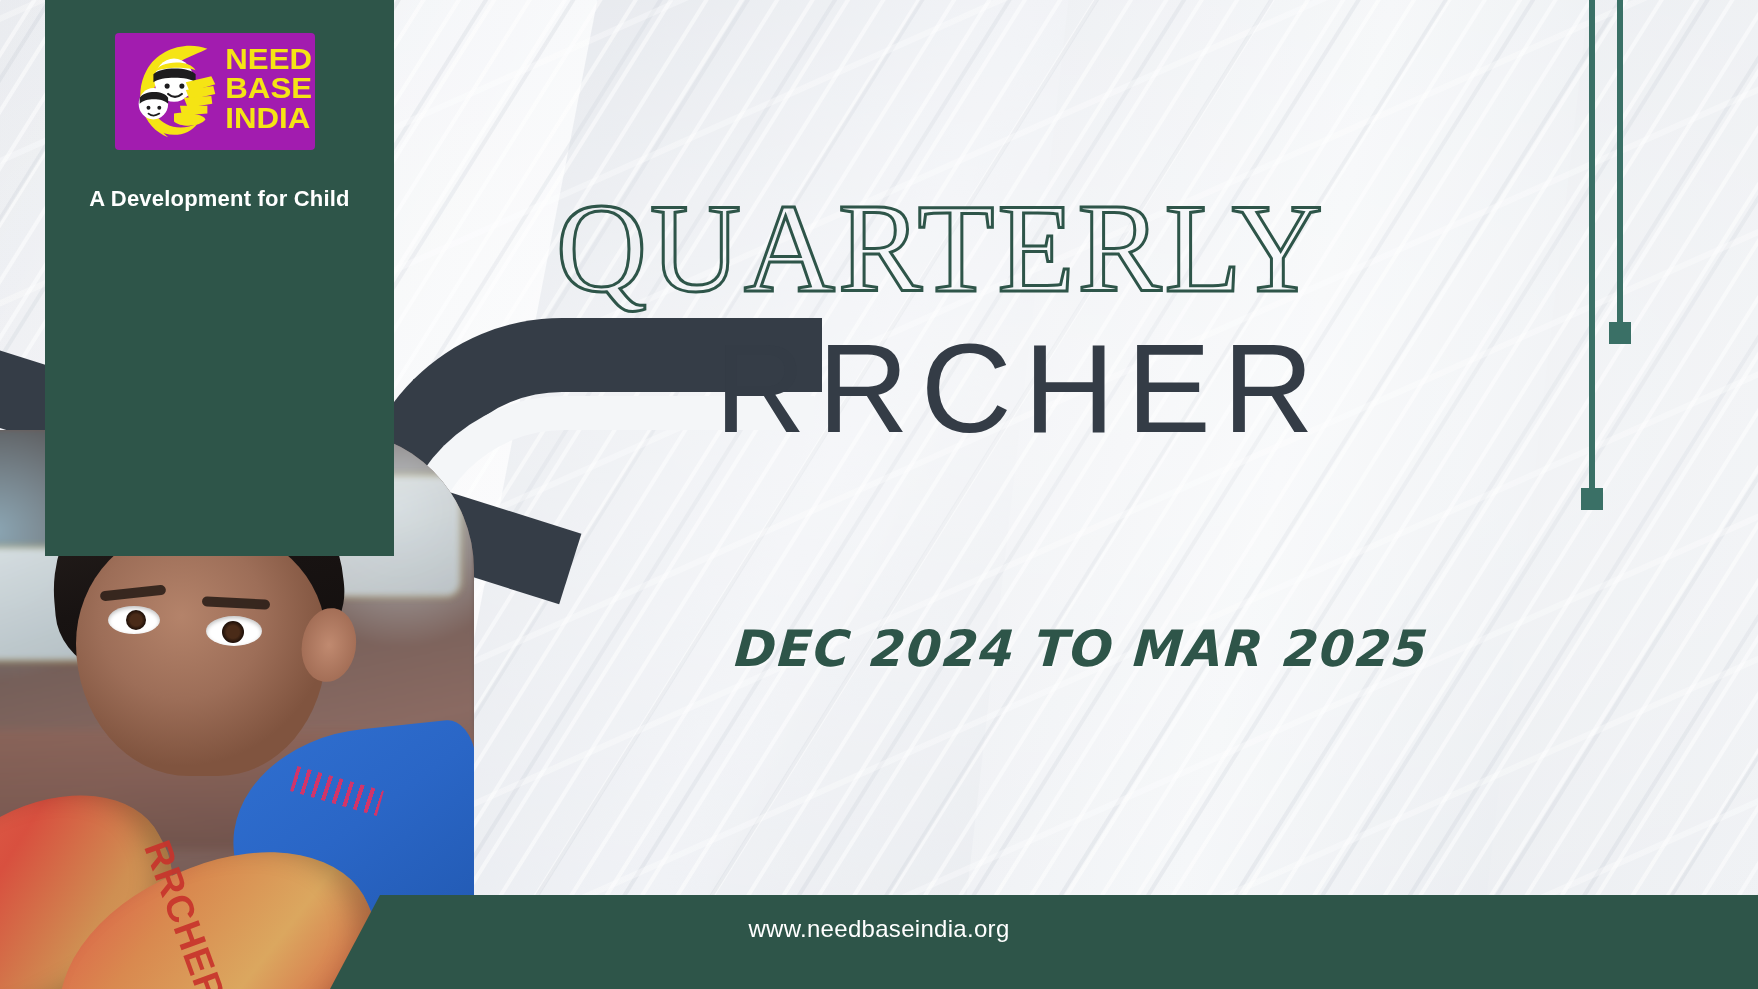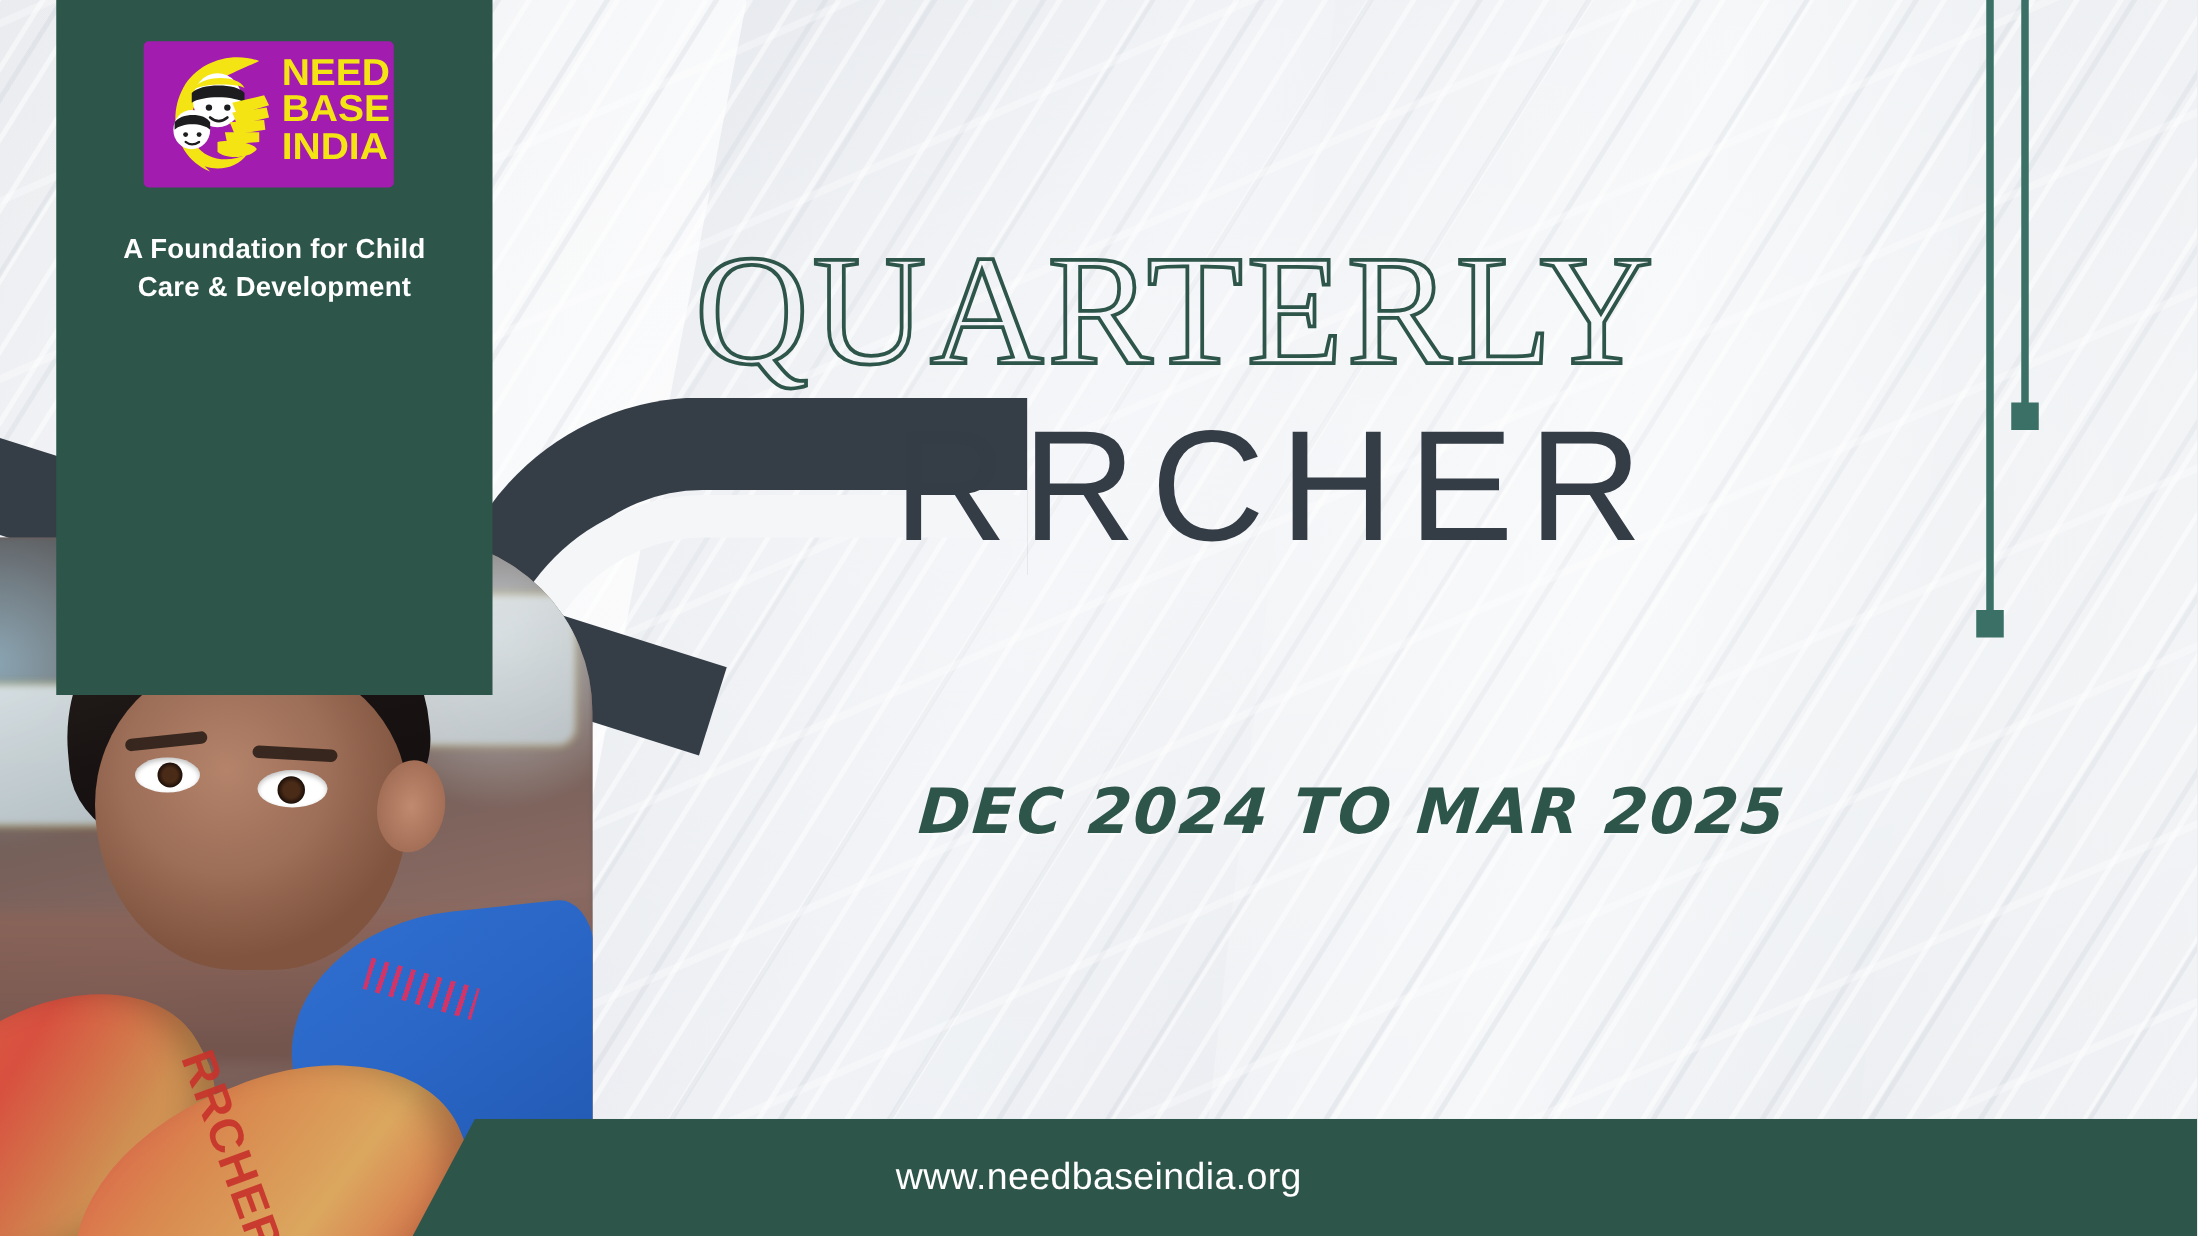--- a/index.html
+++ b/index.html
@@ -291,23 +291,23 @@
 
   
   .footer{
     position:absolute;
     left:0; bottom:0; width:1758px; height:94px;
     z-index:12;
     background:#2e5549;
     clip-path:polygon(380px 0, 1758px 0, 1758px 94px, 330px 94px);
   }
   .footer-url{
-    position:absolute; left:0; right:0; top:30px;
+    position:absolute; left:0; right:0; top:20px;
     text-align:center; color:#ffffff;
-    font-size:30px; letter-spacing:.3px; font-weight:400;
+    font-size:24px; letter-spacing:.3px; font-weight:400;
   }
 </style>
 </head>
 <body>
 
 <div id="page">
 
   <div class="bg-wrap">
     <div class="bg-base"></div>
     <div class="bg-tower"></div>
@@ -364,22 +364,21 @@
         <path d="M60 70 L88 70 L88 78 L62 80 Z" fill="#f5e414"></path>
         <path d="M54 78 C62 76 84 78 86 84 C80 92 60 92 54 86 Z" fill="#f5e414"></path>
       </svg>
       <div class="logo-words">
         <div>NEED</div>
         <div>BASE</div>
         <div>INDIA</div>
       </div>
     </div>
     <div class="tagline">
-      <div>A Foundation for Child</div>
-      <div>Care &amp; Development</div>
+      <div>A Development for Child</div>
     </div>
   </div>
 
   <div class="headline">
     <div class="h-quarterly">QUARTERLY</div>
     <div class="h-report">RRCHER</div>
   </div>
 
   <div class="date-line">DEC 2024 TO MAR 2025</div>
 

